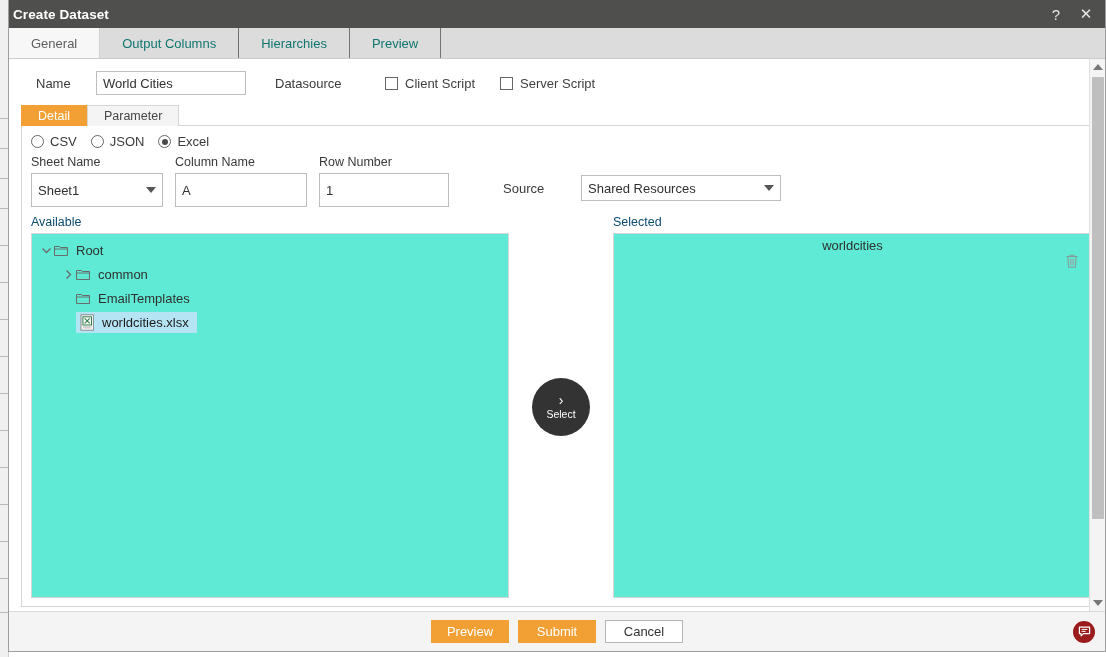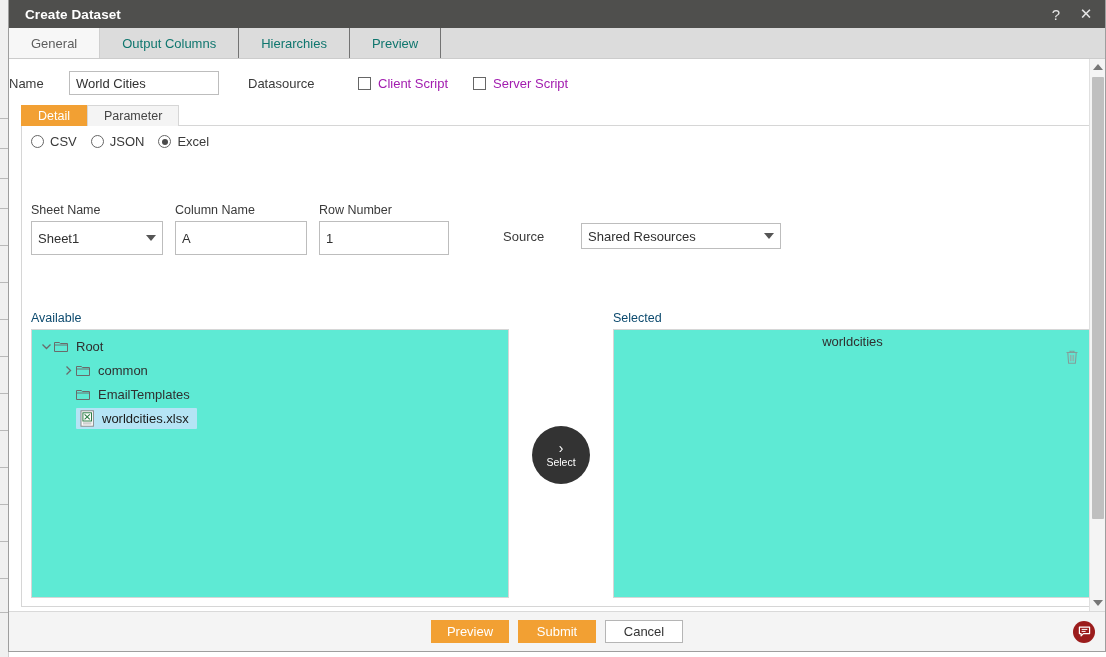--- a/index.html
+++ b/index.html
@@ -30,21 +30,21 @@
     border: 1px solid #9e9e9e;
     border-top: none;
     display: flex; flex-direction: column;
   }
 
   
   #titlebar {
     height: 28px; flex: 0 0 28px;
     background: #4f4f4d;
     display: flex; align-items: center;
-    padding: 0 6px 0 16px;
+    padding: 0 6px 0 4px;
     position: relative;
   }
   #title-text {
     color: #ffffff; font-size: 13.5px; font-weight: bold;
     letter-spacing: .1px;
   }
   #titlebar-actions { margin-left: auto; display: flex; align-items: center; gap: 4px; }
   .tb-btn {
     width: 26px; height: 24px;
     display: flex; align-items: center; justify-content: center;
@@ -78,21 +78,21 @@
     flex: 1 1 auto;
     background: #ffffff;
     position: relative;
     display: flex; flex-direction: column;
     min-height: 0;
   }
 
   
   #name-row {
     display: flex; align-items: center;
-    padding: 12px 0 10px 0;
+    padding: 12px 0 10px 27px;
     gap: 0;
     background: #ffffff;
   }
   .fld-label { font-size: 13px; color: #3a3a3a; }
   #lbl-name { width: 60px; }
   .txtinput {
     height: 24px; border: 1px solid #bdbdbd; background: #ffffff;
     padding: 0 6px; font-size: 13px; color: #303030;
     font-family: "Liberation Sans", sans-serif;
     outline: none;
@@ -112,21 +112,21 @@
     border-right: 5px solid transparent;
     border-top: 6px solid #555555;
   }
   #sel-datasource { width: 148px; }
   .chkwrap { display: flex; align-items: center; cursor: pointer; }
   .chkbox {
     width: 13px; height: 13px;
     border: 1.6px solid #666666; background: #ffffff;
     display: inline-block;
   }
-  .chklabel { margin-left: 7px; font-size: 13px; color: #a21caf; }
+  .chklabel { margin-left: 7px; font-size: 13px; color: #404040; }
   #chk-client { margin-left: 24px; }
   #chk-server { margin-left: 25px; }
 
   
   #subtabs {
     display: flex; align-items: stretch;
     height: 21px; margin: 0 0 0 12px;
   }
   .subtab {
     display: flex; align-items: center; justify-content: center;
@@ -143,21 +143,20 @@
 
   
   #detail-panel {
     flex: 1 1 auto;
     margin: 0 0 4px 12px;
     border: 1px solid #d6d6d6; border-top: none;
     background: #ffffff;
     display: flex; flex-direction: column;
     min-height: 0;
     position: relative;
-    gap: 48px;
   }
 
   
   #format-row {
     display: flex; align-items: center;
     padding: 8px 0 2px 9px; gap: 0;
   }
   .radwrap { display: flex; align-items: center; cursor: pointer; margin-right: 14px; }
   .radio {
     width: 13px; height: 13px; border-radius: 50%;

